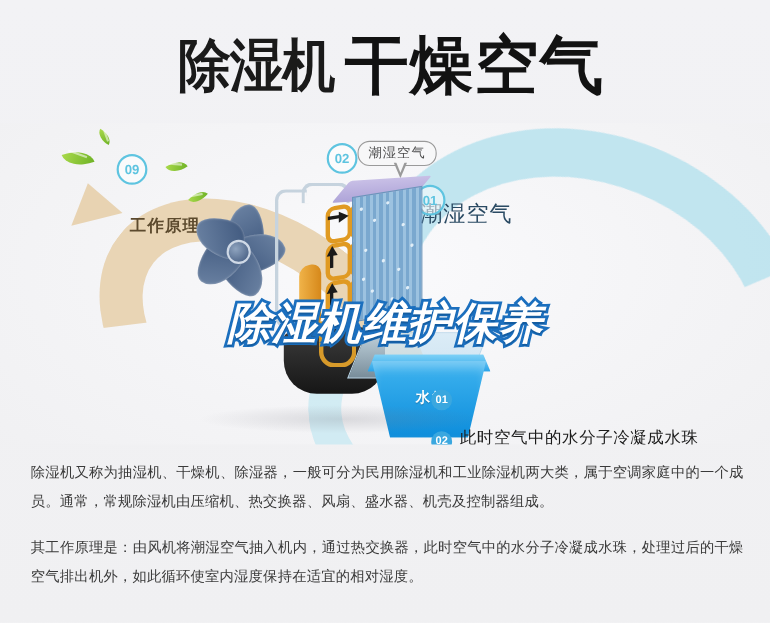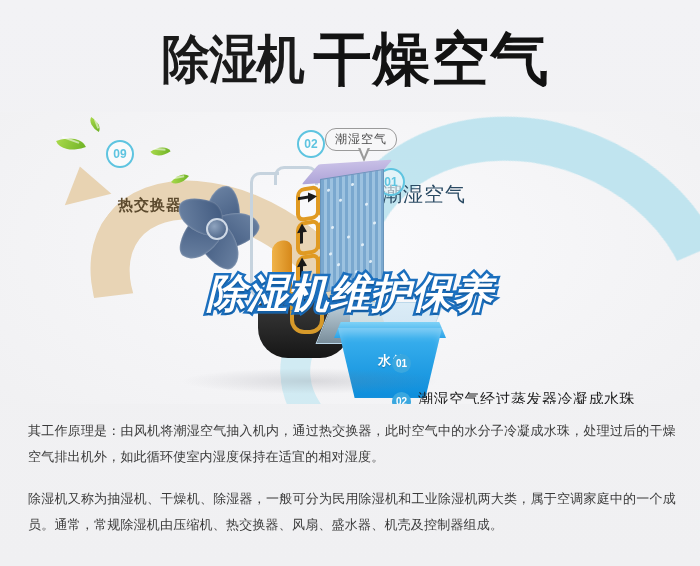--- a/index.html
+++ b/index.html
@@ -266,21 +266,21 @@
     <div class="humid-arrow"></div>
 
     <div class="dry-band"></div>
     <div class="dry-head"></div>
 
     <span class="leaf lf1"></span>
     <span class="leaf lf2"></span>
     <span class="leaf lf3"></span>
     <span class="leaf lf4"></span>
 
-    <div class="lbl-dry">热交换器</div>
+    <div class="lbl-dry">工作原理</div>
     <div class="lbl-humid">潮湿空气</div>
 
     <div class="badge b03">09</div>
     <div class="badge b02">02</div>
     <div class="badge b01">01</div>
 
     <div class="callout">潮湿空气</div>
     <div class="callout-tip"></div>
 
     <div class="fan">
@@ -346,26 +346,26 @@
     </div>
 
     <div class="shadow"></div>
 
     <div class="steps">
       <div class="step">
         <div class="step-badge">01</div>
       </div>
       <div class="step">
         <div class="step-badge">02</div>
-        <div class="step-txt">潮湿空气经过蒸发器冷凝成水珠</div>
+        <div class="step-txt">此时空气中的水分子冷凝成水珠</div>
       </div>
 
     </div>
   </div>
 
   <div class="watermark">除湿机维护保养</div>
 
   <div class="body-text">
+    <p class="para">除湿机又称为抽湿机、干燥机、除湿器，一般可分为民用除湿机和工业除湿机两大类，属于空调家庭中的一个成员。通常，常规除湿机由压缩机、热交换器、风扇、盛水器、机壳及控制器组成。</p>
     <p class="para">其工作原理是：由风机将潮湿空气抽入机内，通过热交换器，此时空气中的水分子冷凝成水珠，处理过后的干燥空气排出机外，如此循环使室内湿度保持在适宜的相对湿度。</p>
-    <p class="para">除湿机又称为抽湿机、干燥机、除湿器，一般可分为民用除湿机和工业除湿机两大类，属于空调家庭中的一个成员。通常，常规除湿机由压缩机、热交换器、风扇、盛水器、机壳及控制器组成。</p>
   </div>
 
 </div>
 
 </body></html>

